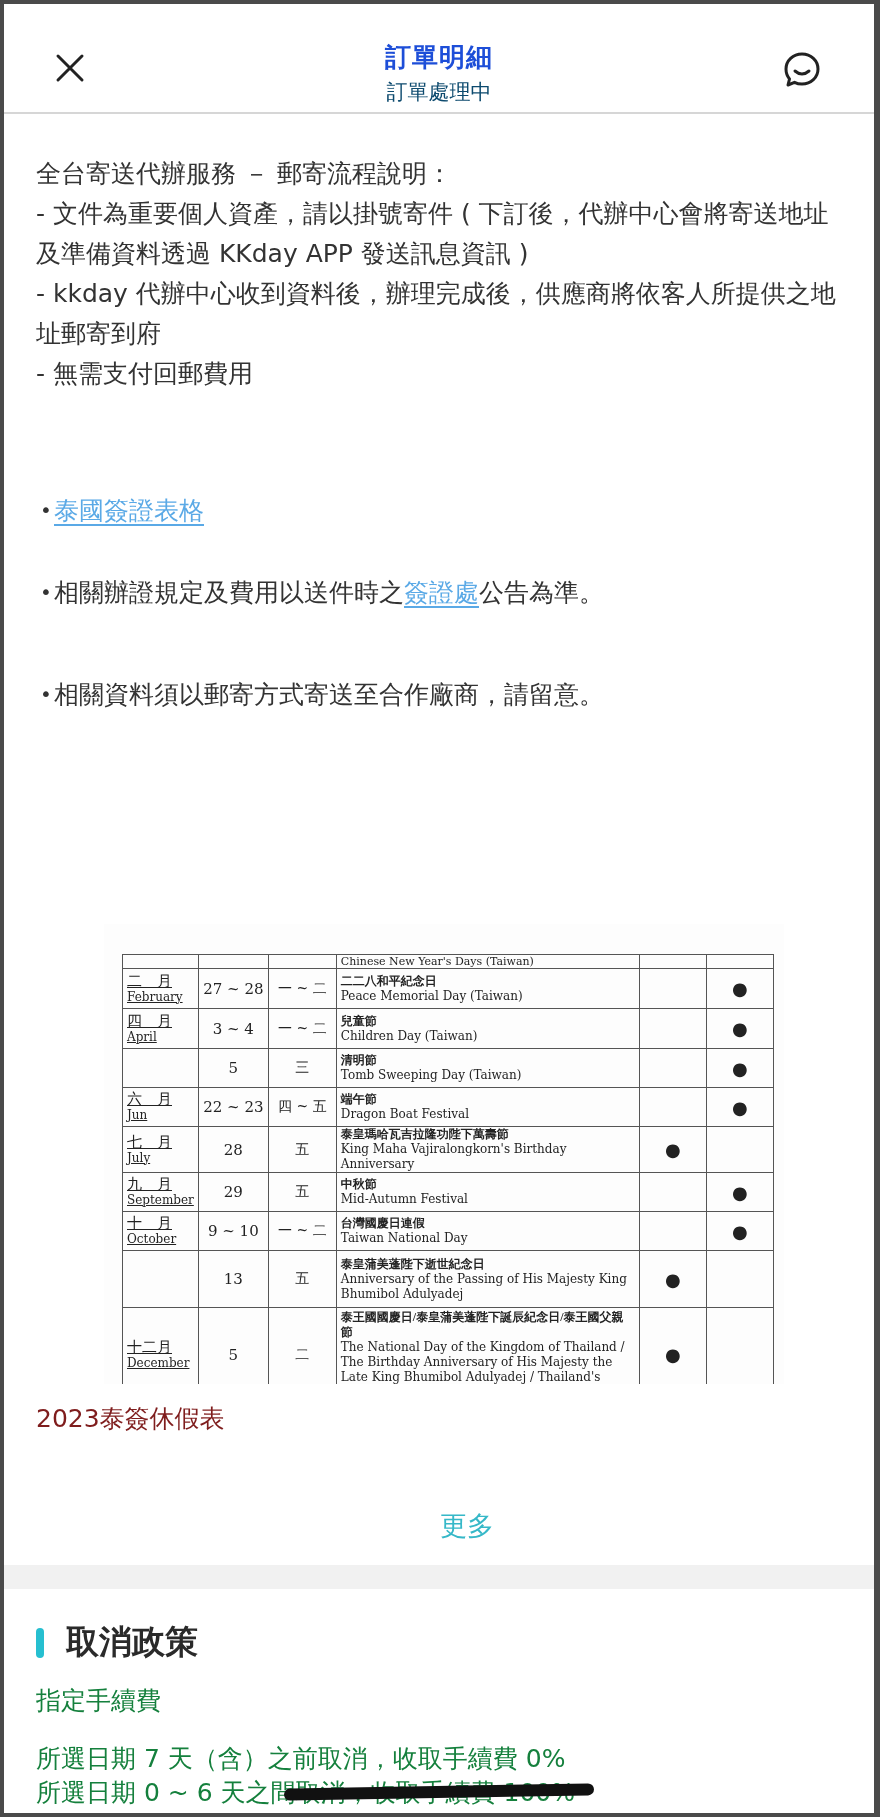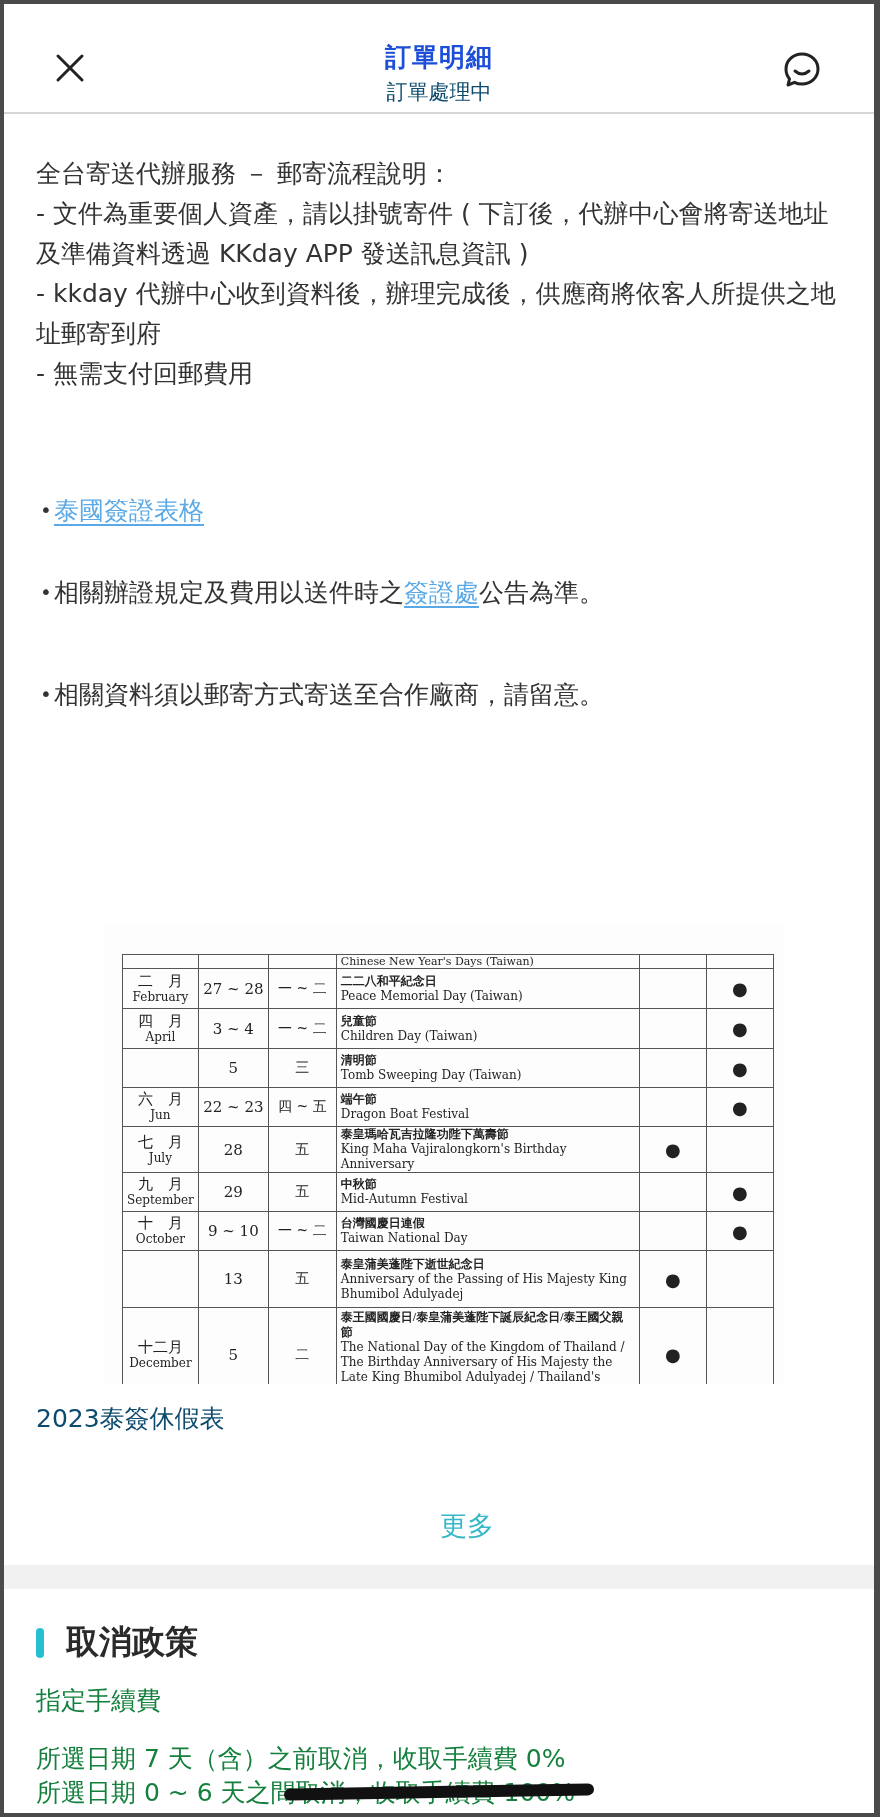--- a/index.html
+++ b/index.html
@@ -37,30 +37,30 @@
     position: absolute; left: 100px; top: 920px; width: 680px; height: 460px; background: #fdfdfd;
     overflow: hidden;
   }
   table.holiday {
     position: absolute; left: 18px; top: 14px; border-collapse: collapse;
     font-family: "DejaVu Serif", "Liberation Serif", serif; color: #222; margin-top: 16px;
   }
   table.holiday td {
     border: 1.5px solid #555; vertical-align: middle; padding: 0 4px;
   }
-  td.mon { width: 69px; text-align: center; font-size: 15px; line-height: 16px; }
+  td.mon { width: 69px; text-align: left; font-size: 15px; line-height: 16px; text-decoration: underline; }
   td.mon .en { font-size: 12px; }
   td.day { width: 70px; text-align: center; font-size: 15px; }
   td.wk { width: 68px; text-align: center; font-size: 14px; }
   td.name { width: 303px; font-size: 12px; line-height: 15px; text-align: left; }
   td.name .zh { font-family: Liberation Serif, serif; font-weight: bold; font-size: 12px; }
   td.c1, td.c2 { width: 67px; text-align: center; font-size: 18px; }
   tr.partial td { height: 14px; font-size: 11px; line-height: 12px; overflow: hidden; }
   .caption {
-    position: absolute; left: 32px; top: 1398px; font-size: 25px; color: #0c4a6e;
+    position: absolute; left: 32px; top: 1398px; font-size: 25px; color: #7f1d1d;
   }
   .more-btn {
     position: absolute; left: 0; width: 870px; top: 1504px; text-align: center;
     font-size: 27px; color: #36b8c8; cursor: pointer; margin-left: 28px;
   }
   .sep { position: absolute; left: 0; top: 1561px; width: 870px; height: 24px; background: #f1f1f1; }
   .section-head { position: absolute; left: 32px; top: 1618px; height: 40px; }
   .accent-bar { position: absolute; left: 0; top: 6px; width: 8px; height: 30px; border-radius: 4px; background: #26bfd0; }
   .section-title { position: absolute; left: 30px; top: -2px; font-size: 33px; font-weight: bold; color: #2a2a2a; white-space: nowrap; }
   .policy { position: absolute; left: 32px; font-size: 25px; color: #15803d; white-space: nowrap; }

